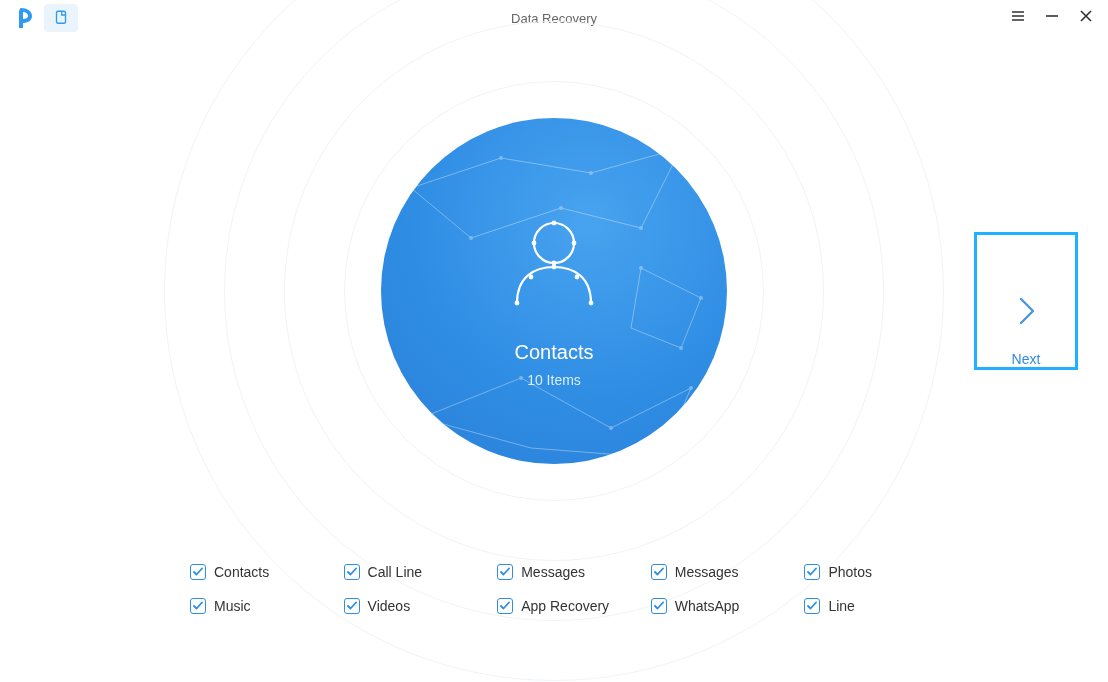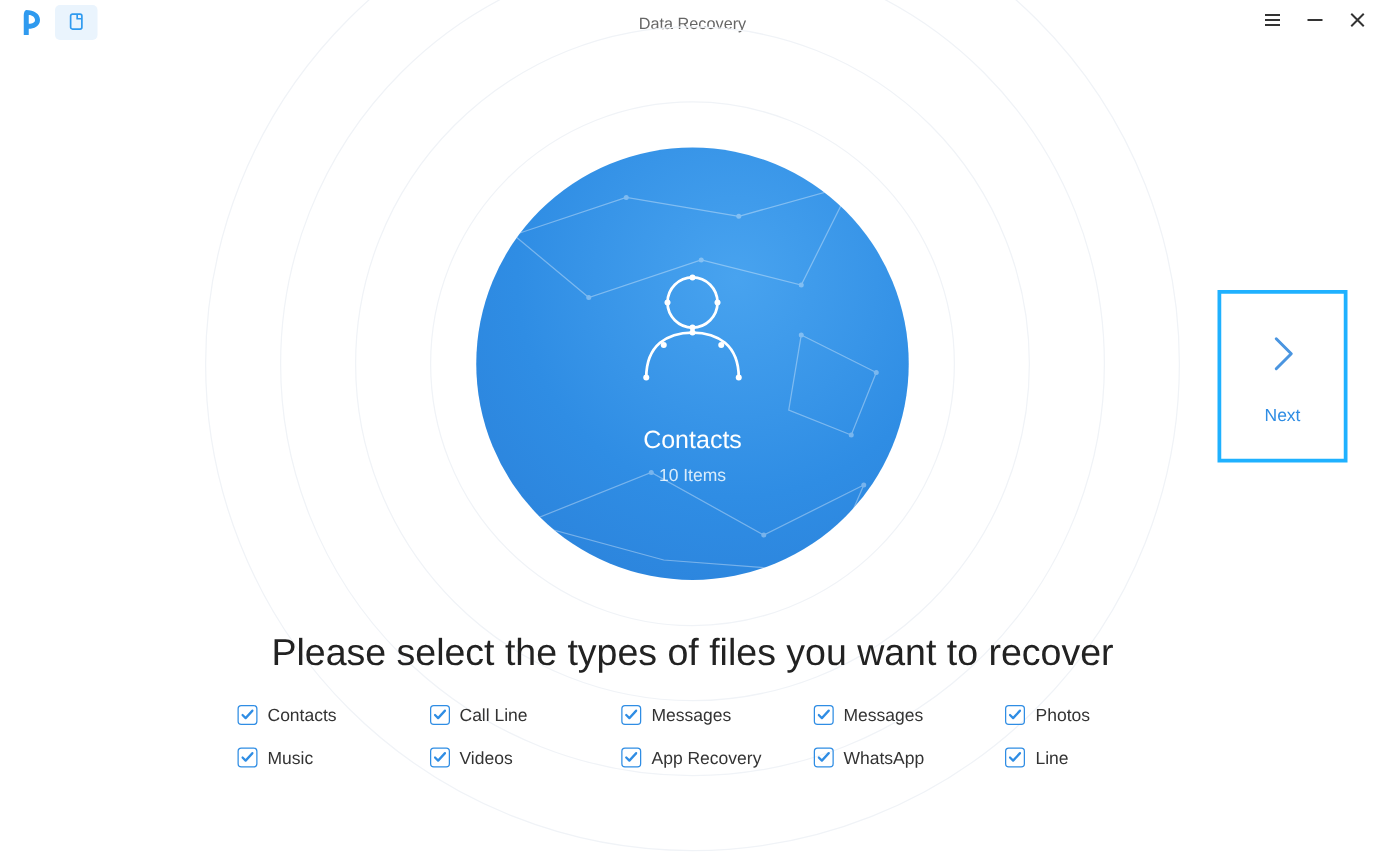--- a/index.html
+++ b/index.html
@@ -143,21 +143,21 @@
 .next-btn {
   position: absolute;
   right: 30px;
   top: 196px;
   width: 104px;
   height: 138px;
   border: 3px solid #1fb1ff;
   display: flex;
   flex-direction: column;
   align-items: center;
-  justify-content: center;
+  justify-content: flex-end;
   cursor: pointer;
   background: #fff;
 }
 .next-chevron {
   color: #4a95e0;
 }
 .next-label {
   margin-top: 16px;
   font-size: 14px;
   color: #2f8de4;
@@ -299,21 +299,20 @@
 
   <div class="next-btn">
     <div class="next-chevron">
       <svg width="30" height="40" viewBox="0 0 30 40" fill="none" stroke="#4a95e0" stroke-width="2.4" stroke-linecap="round" stroke-linejoin="round">
         <path d="M10 8 L22 20 L10 32"></path>
       </svg>
     </div>
     <div class="next-label">Next</div>
   </div>
 
-  <div class="instruction">Please select the types of files you want to recover</div>
 
   <div class="types-grid">
 
     <div class="type-item">
       <span class="chk">
           <svg width="10" height="10" viewBox="0 0 10 10">
             <path d="M1 5l2.5 2.5L9 1.5" stroke="#2f8de4" stroke-width="1.8" fill="none" stroke-linecap="round" stroke-linejoin="round"></path>
           </svg>
         </span>
       <span class="type-label">Contacts</span>

